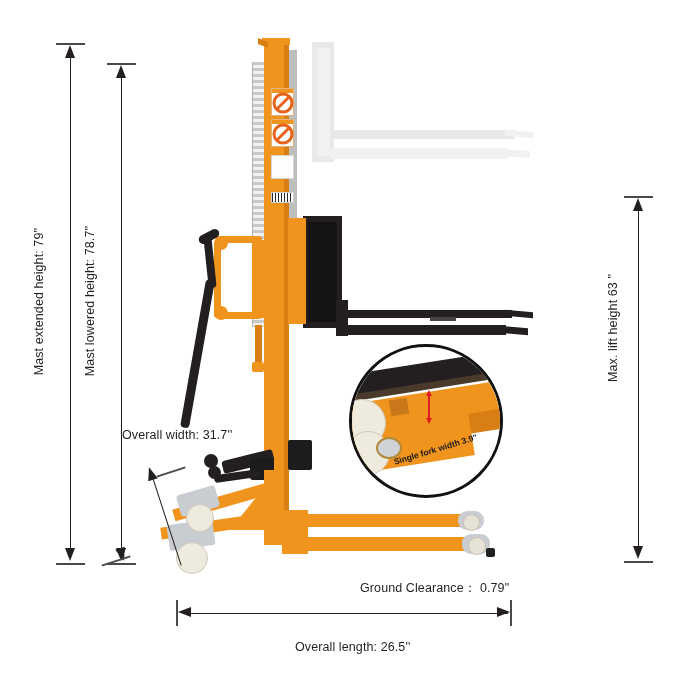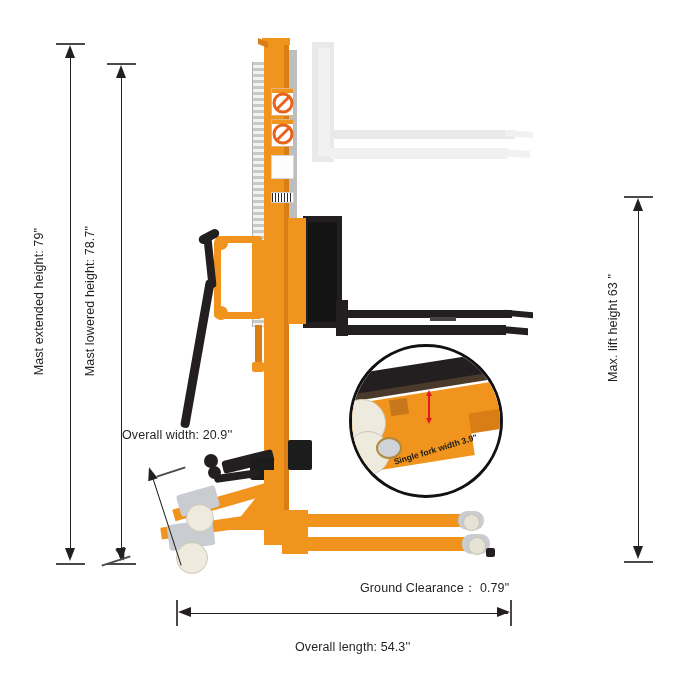--- a/index.html
+++ b/index.html
@@ -178,24 +178,24 @@
   <div class="ln vline" style="left:638px;top:205px;height:344px;"></div>
   <div class="arw arw-dn" style="left:632.5px;top:546px;"></div>
   <div class="cap" style="left:624px;top:561px;width:29px;"></div>
   <div class="lbl vlbl" style="left:606px;top:274px;">Max. lift height 63 "</div>
 
   <div class="ln" style="left:151px;top:474px;width:1.2px;height:96px;transform:rotate(-18deg);transform-origin:top center;"></div>
   <div class="arw arw-up" style="left:146px;top:467px;transform:rotate(-18deg);"></div>
   <div class="arw arw-dn" style="left:117px;top:548px;transform:rotate(-18deg);"></div>
   <div class="cap" style="left:156px;top:471px;width:30px;transform:rotate(-18deg);"></div>
   <div class="cap" style="left:101px;top:560px;width:30px;transform:rotate(-18deg);"></div>
-  <div class="lbl" style="left:122px;top:428px;">Overall width: 20.9''</div>
+  <div class="lbl" style="left:122px;top:428px;">Overall width: 31.7''</div>
 
   <div class="lbl" style="left:360px;top:580px;">Ground Clearance：  0.79"</div>
 
   <div class="vcap" style="left:176px;top:600px;height:26px;"></div>
   <div class="arw arw-lf" style="left:178px;top:607px;"></div>
   <div class="ln hline" style="left:190px;top:613px;width:318px;"></div>
   <div class="arw arw-rt" style="left:497px;top:607px;"></div>
   <div class="vcap" style="left:510px;top:600px;height:26px;"></div>
-  <div class="lbl" style="left:295px;top:640px;">Overall length: 54.3''</div>
+  <div class="lbl" style="left:295px;top:640px;">Overall length: 26.5''</div>
 
 </div>
 
 </body></html>

